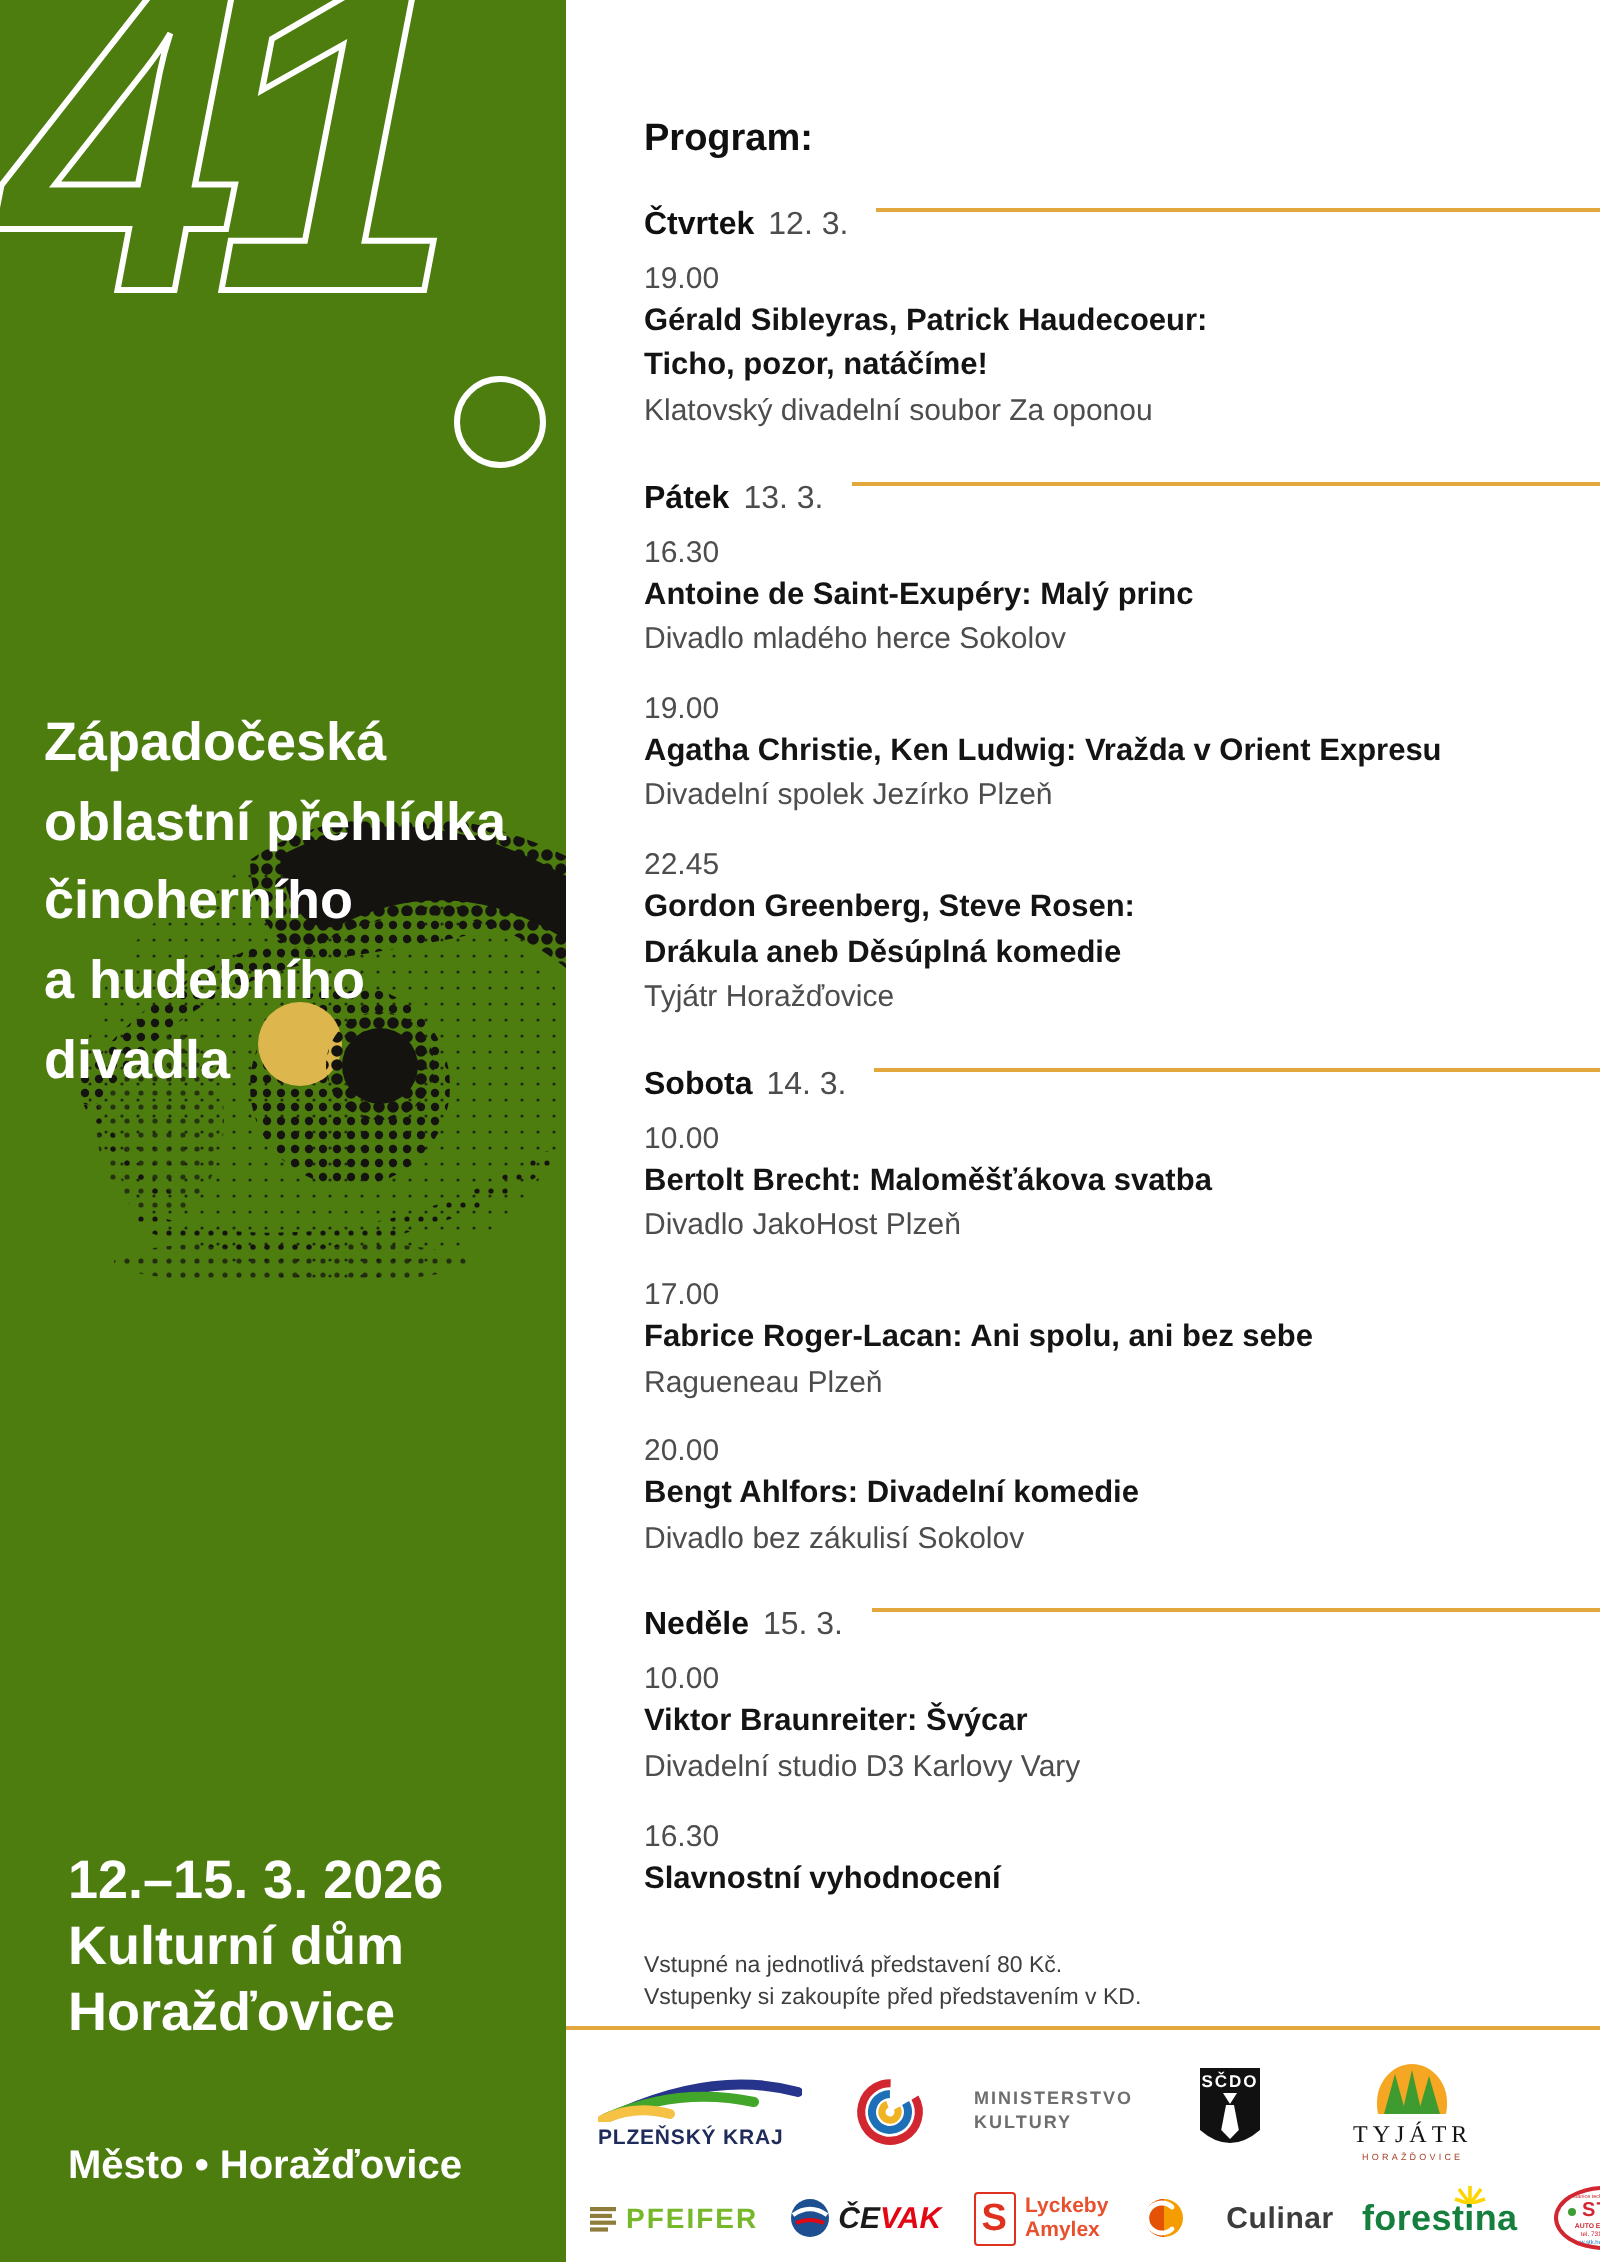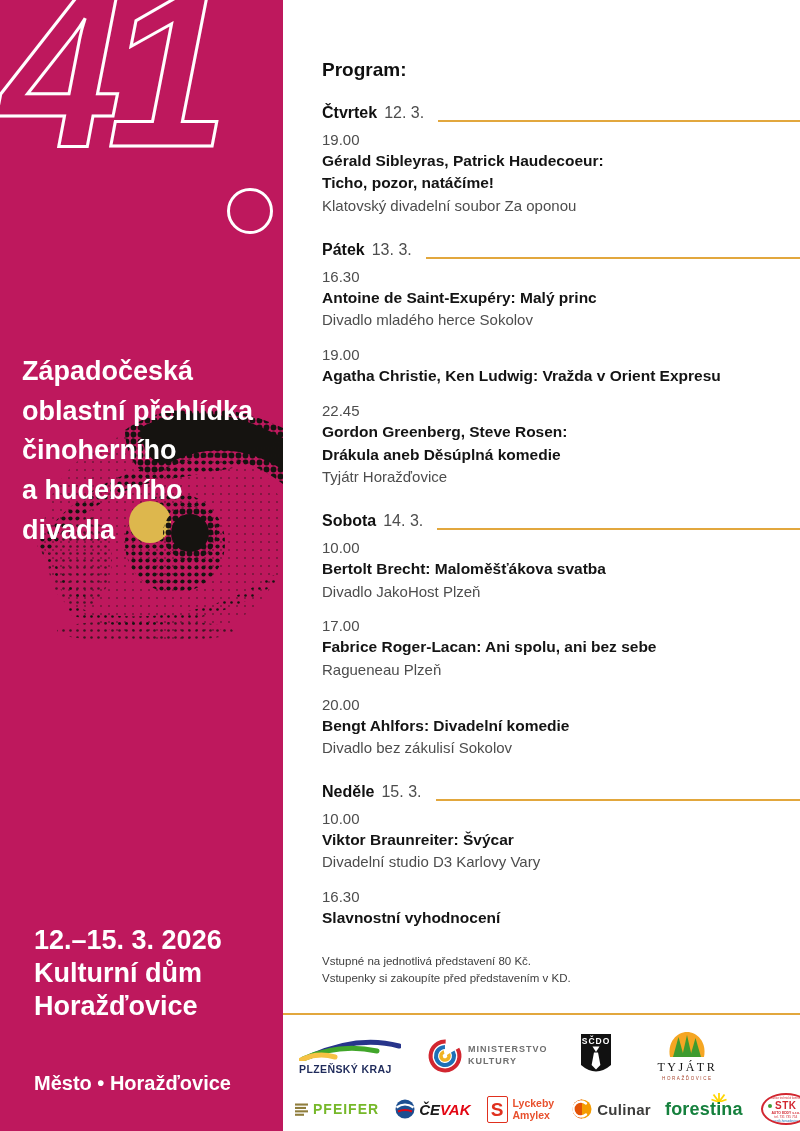--- a/index.html
+++ b/index.html
@@ -6,21 +6,21 @@
   html,body { width:800px; height:1131px; }
   body {
     position:relative; overflow:hidden; background:#ffffff;
     font-family:"Liberation Sans", sans-serif; color:#191919;
   }
   .pre { white-space:pre-line; }
 
   
   .gold-col {
     position:absolute; left:0; top:0; width:283px; height:1131px;
-    background:#be185d; overflow:hidden;
+    background:#4d7c0f; overflow:hidden;
   }
   .num41 {
     position:absolute; top:-38px; left:0px;
     font-size:218px; font-weight:700; font-style:italic; line-height:1;
     letter-spacing:-14px; color:transparent;
     -webkit-text-stroke:3px #ffffff;
   }
   .num41-dot {
     position:absolute; top:188px; left:227px; width:46px; height:46px;
     border:3px solid #ffffff; border-radius:50%;
@@ -36,21 +36,21 @@
   }
   .city-label {
     position:absolute; left:34px; top:1072px; z-index:3;
     font-size:20px; font-weight:700; color:#ffffff;
   }
 
   
   .program { position:absolute; left:283px; top:0; right:0; padding:25px 0 0 39px; }
   .program-heading { font-size:19px; font-weight:800; color:#101010; margin-bottom:23px;margin-top:34px; }
   .day { margin-bottom:24px; }
-  .day-header { display:flex; align-items:flex-end; margin-bottom:9px; font-size:16px; }
+  .day-header { display:flex; align-items:flex-start; margin-bottom:9px; font-size:16px; }
   .day-name { font-weight:800; color:#101010; }
   .day-date { color:#4d4d4d; margin-left:7px; }
   .day-rule { flex:1; height:2px; background:#E2A73D; margin-left:14px; }
   .event { margin-bottom:15px; }
   .event-time { font-size:15px; color:#4d4d4d; margin-bottom:2px; }
   .event-title { font-size:15.5px; font-weight:800; color:#141414; line-height:1.45; }
   .event-company { font-size:15px; color:#4d4d4d; line-height:1.45; }
   .notes { margin-top:22px; font-size:11.5px; color:#3e3e3e; line-height:1.4; }
 
   
@@ -58,42 +58,42 @@
   .footer-rule { height:2px; background:#E2A73D; }
   .logo-row { display:flex; align-items:center; }
   .row1 { margin:15px 0 0 16px; }
   .row2 { margin:12px 0 0 12px; }
   .logo { display:flex; align-items:center; }
 
   .pk { flex-direction:column; align-items:flex-start; }
   .pk-label { font-size:10.5px; font-weight:700; color:#1F2B5B; letter-spacing:.4px; margin-top:2px; }
 
   .mk { margin-left:26px; }
-  .mk-label { font-size:9px; font-weight:700; color:#6E6E6E; letter-spacing:1px; line-height:1.3; margin-left:5px; }
+  .mk-label { font-size:9px; font-weight:700; color:#6E6E6E; letter-spacing:1px; line-height:1.3; margin-left:24px; }
 
   .scdo { margin-left:32px; }
 
   .ty { margin-left:46px; flex-direction:column; }
   .ty-label { font-family:"Liberation Serif", serif; font-size:12px; letter-spacing:2.5px; color:#141414; margin-top:2px; }
   .ty-sub { font-size:4.5px; letter-spacing:1.6px; color:#A6432C; margin-top:1px; }
 
   .pf-label { font-size:14px; font-weight:800; color:#76B82A; letter-spacing:1px; margin-left:5px; }
 
   .cv { margin-left:16px; }
   .cv-text { font-style:italic; font-weight:800; font-size:15px; margin-left:4px; }
   .cv-a { color:#1a1a1a; } .cv-b { color:#E30613; }
 
   .ly { margin-left:16px; }
   .ly-box {
     width:21px; height:27px; border:1.5px solid #E0301E; border-radius:2px;
     color:#E0301E; font-size:19px; font-weight:800; text-align:center; line-height:25px;
   }
   .ly-label { font-size:10.5px; font-weight:700; color:#E8502D; line-height:1.15; margin-left:5px; }
 
-  .cu { margin-left:18px; }
+  .cu { margin-left:18px;gap:16px; }
   .cu-label { font-size:15px; font-weight:600; color:#3C3C3B; letter-spacing:.3px; margin-left:5px; }
 
   .fo { margin-left:14px; position:relative; }
   .fo-label { font-size:18px; font-weight:700; color:#15803d; letter-spacing:.2px; }
   .fo-sun { position:absolute; top:-7px; right:16px; }
 
   .stk { margin-left:18px; }
   .stk-oval {
     width:50px; height:32px; border:2.5px solid #D22630; border-radius:50%;
     text-align:center; padding-top:1px; overflow:hidden;
@@ -179,20 +179,21 @@
       <span class="day-rule"></span>
     </div>
     <div class="event">
       <div class="event-time">16.30</div>
       <div class="event-title pre">Antoine de Saint-Exupéry: Malý princ</div>
       <div class="event-company">Divadlo mladého herce Sokolov</div>
     </div>
     <div class="event">
       <div class="event-time">19.00</div>
       <div class="event-title pre">Agatha Christie, Ken Ludwig: Vražda v Orient Expresu</div>
+      <div class="event-company">Divadelní spolek Jezírko Plzeň</div>
     </div>
     <div class="event">
       <div class="event-time">22.45</div>
       <div class="event-title pre">Gordon Greenberg, Steve Rosen:
 Drákula aneb Děsúplná komedie</div>
       <div class="event-company">Tyjátr Horažďovice</div>
     </div>
   </div>
 
   <div class="day">

